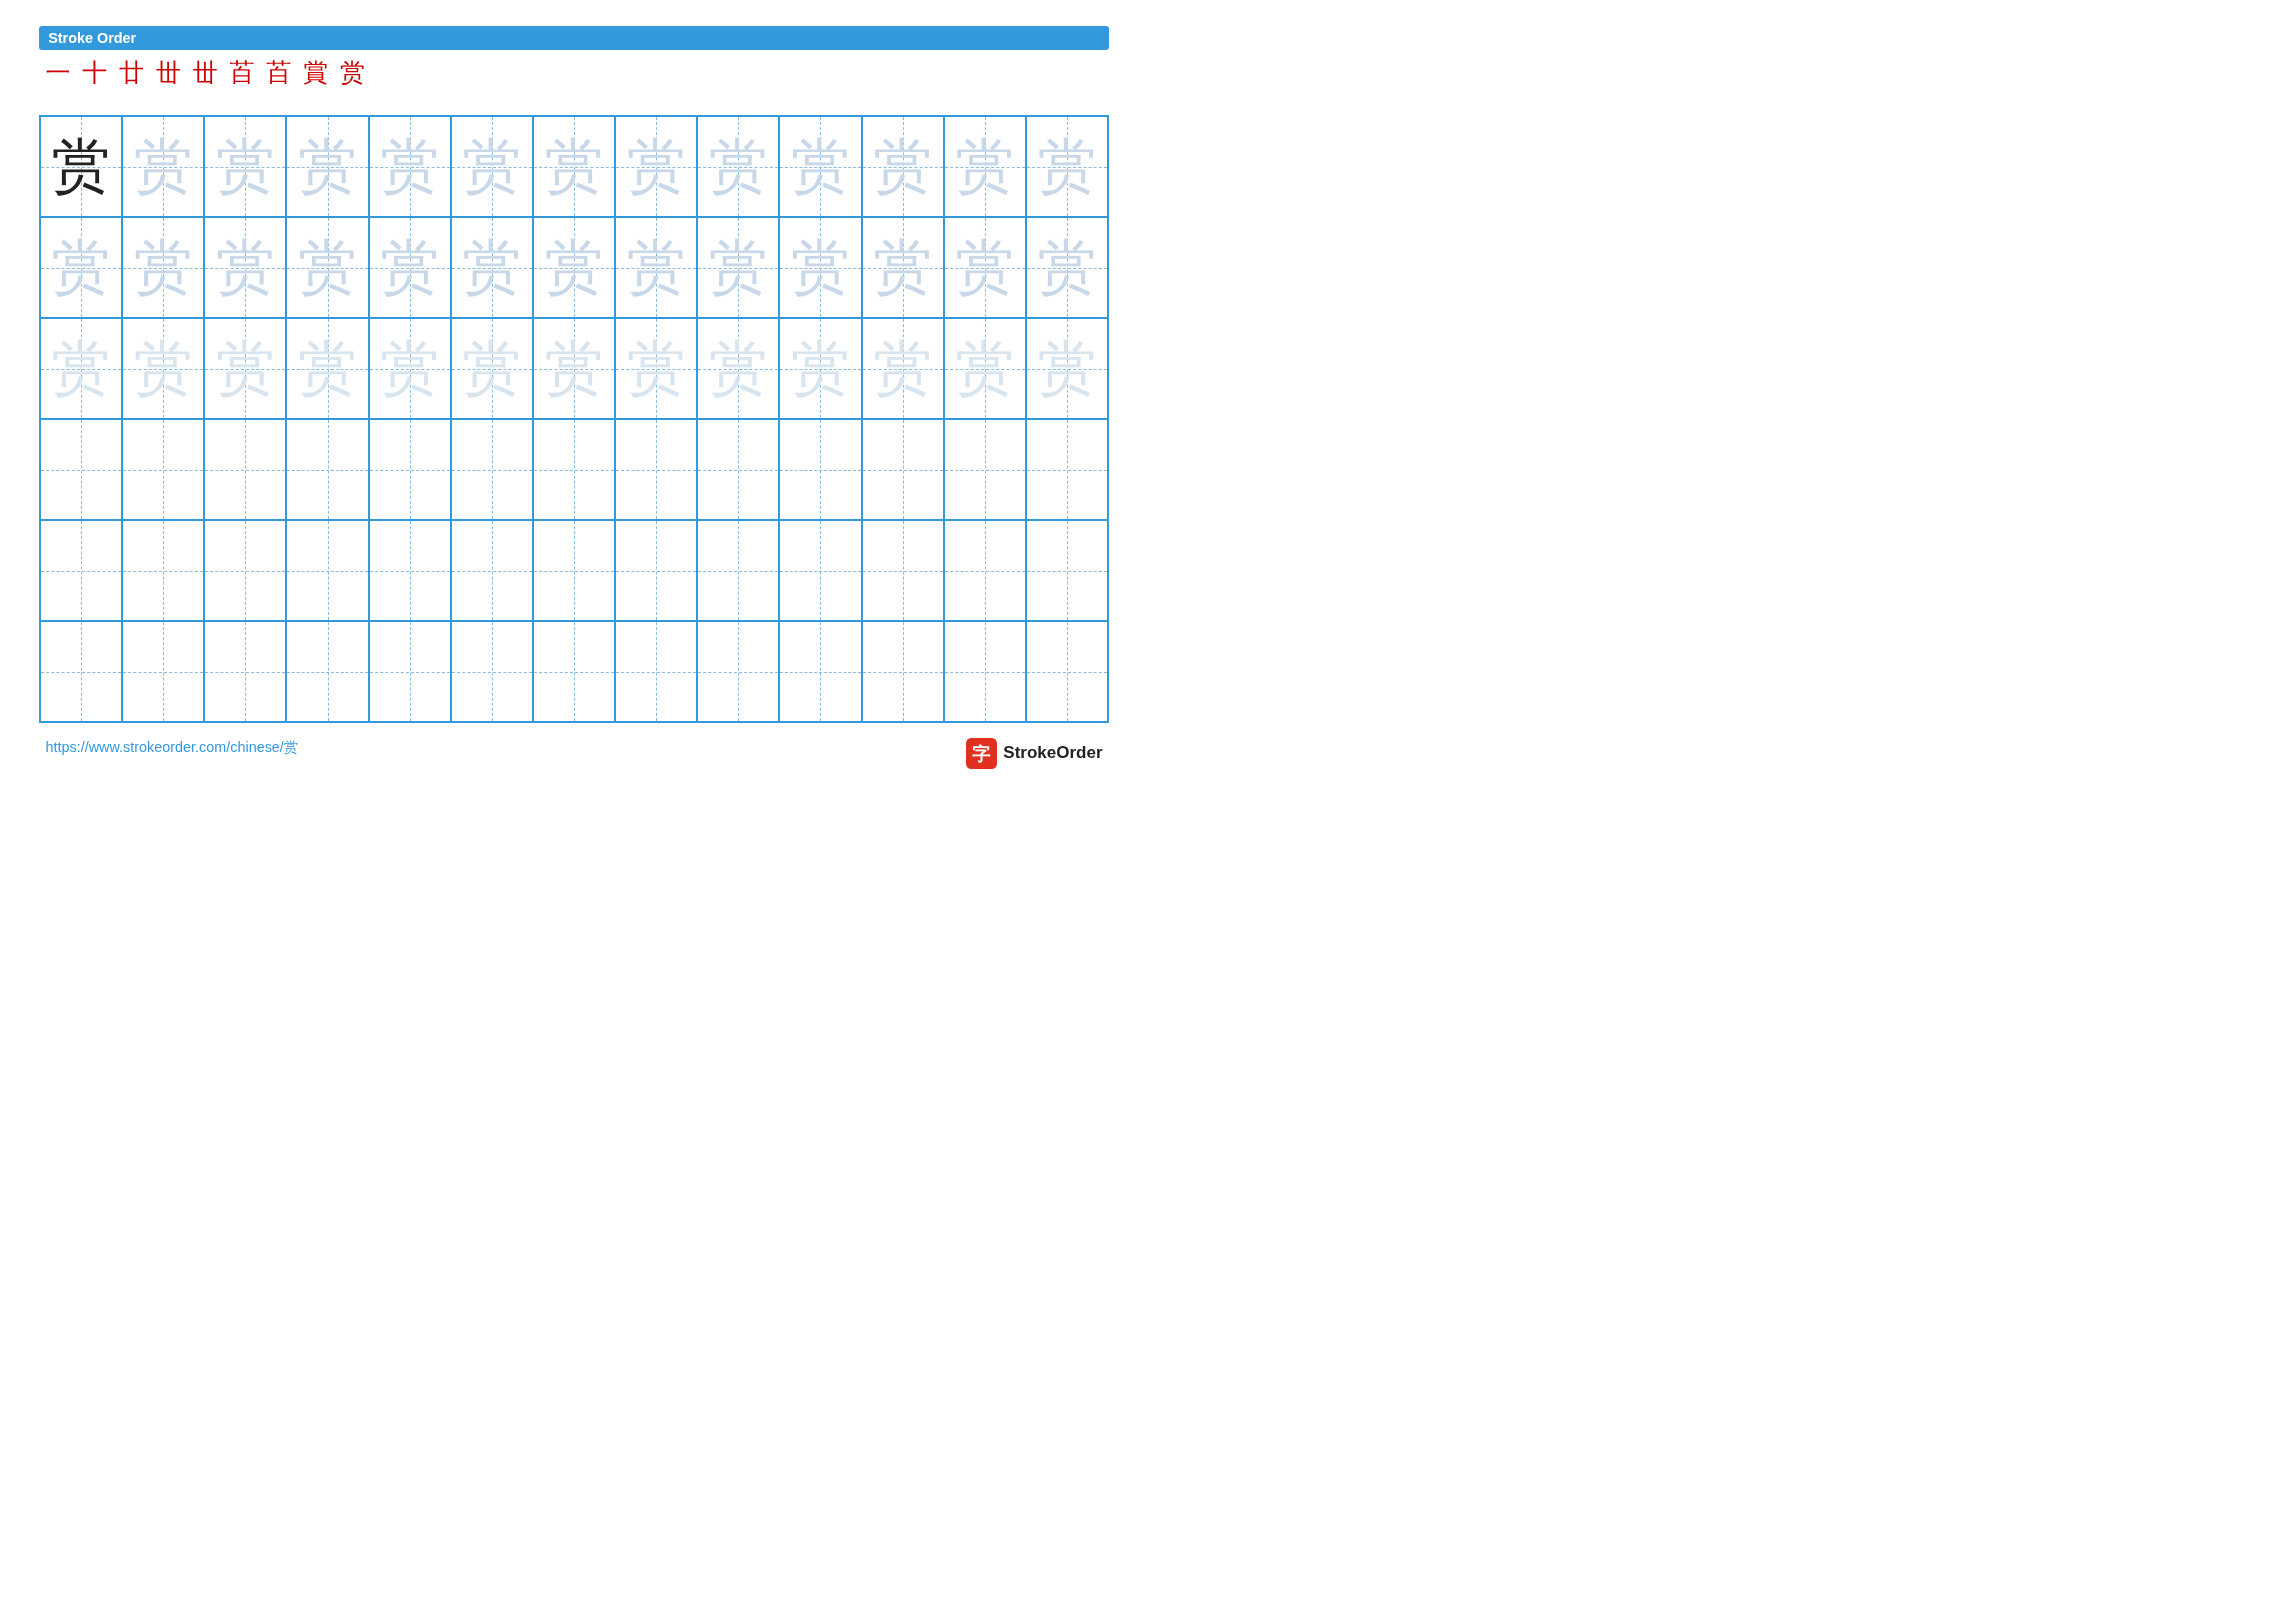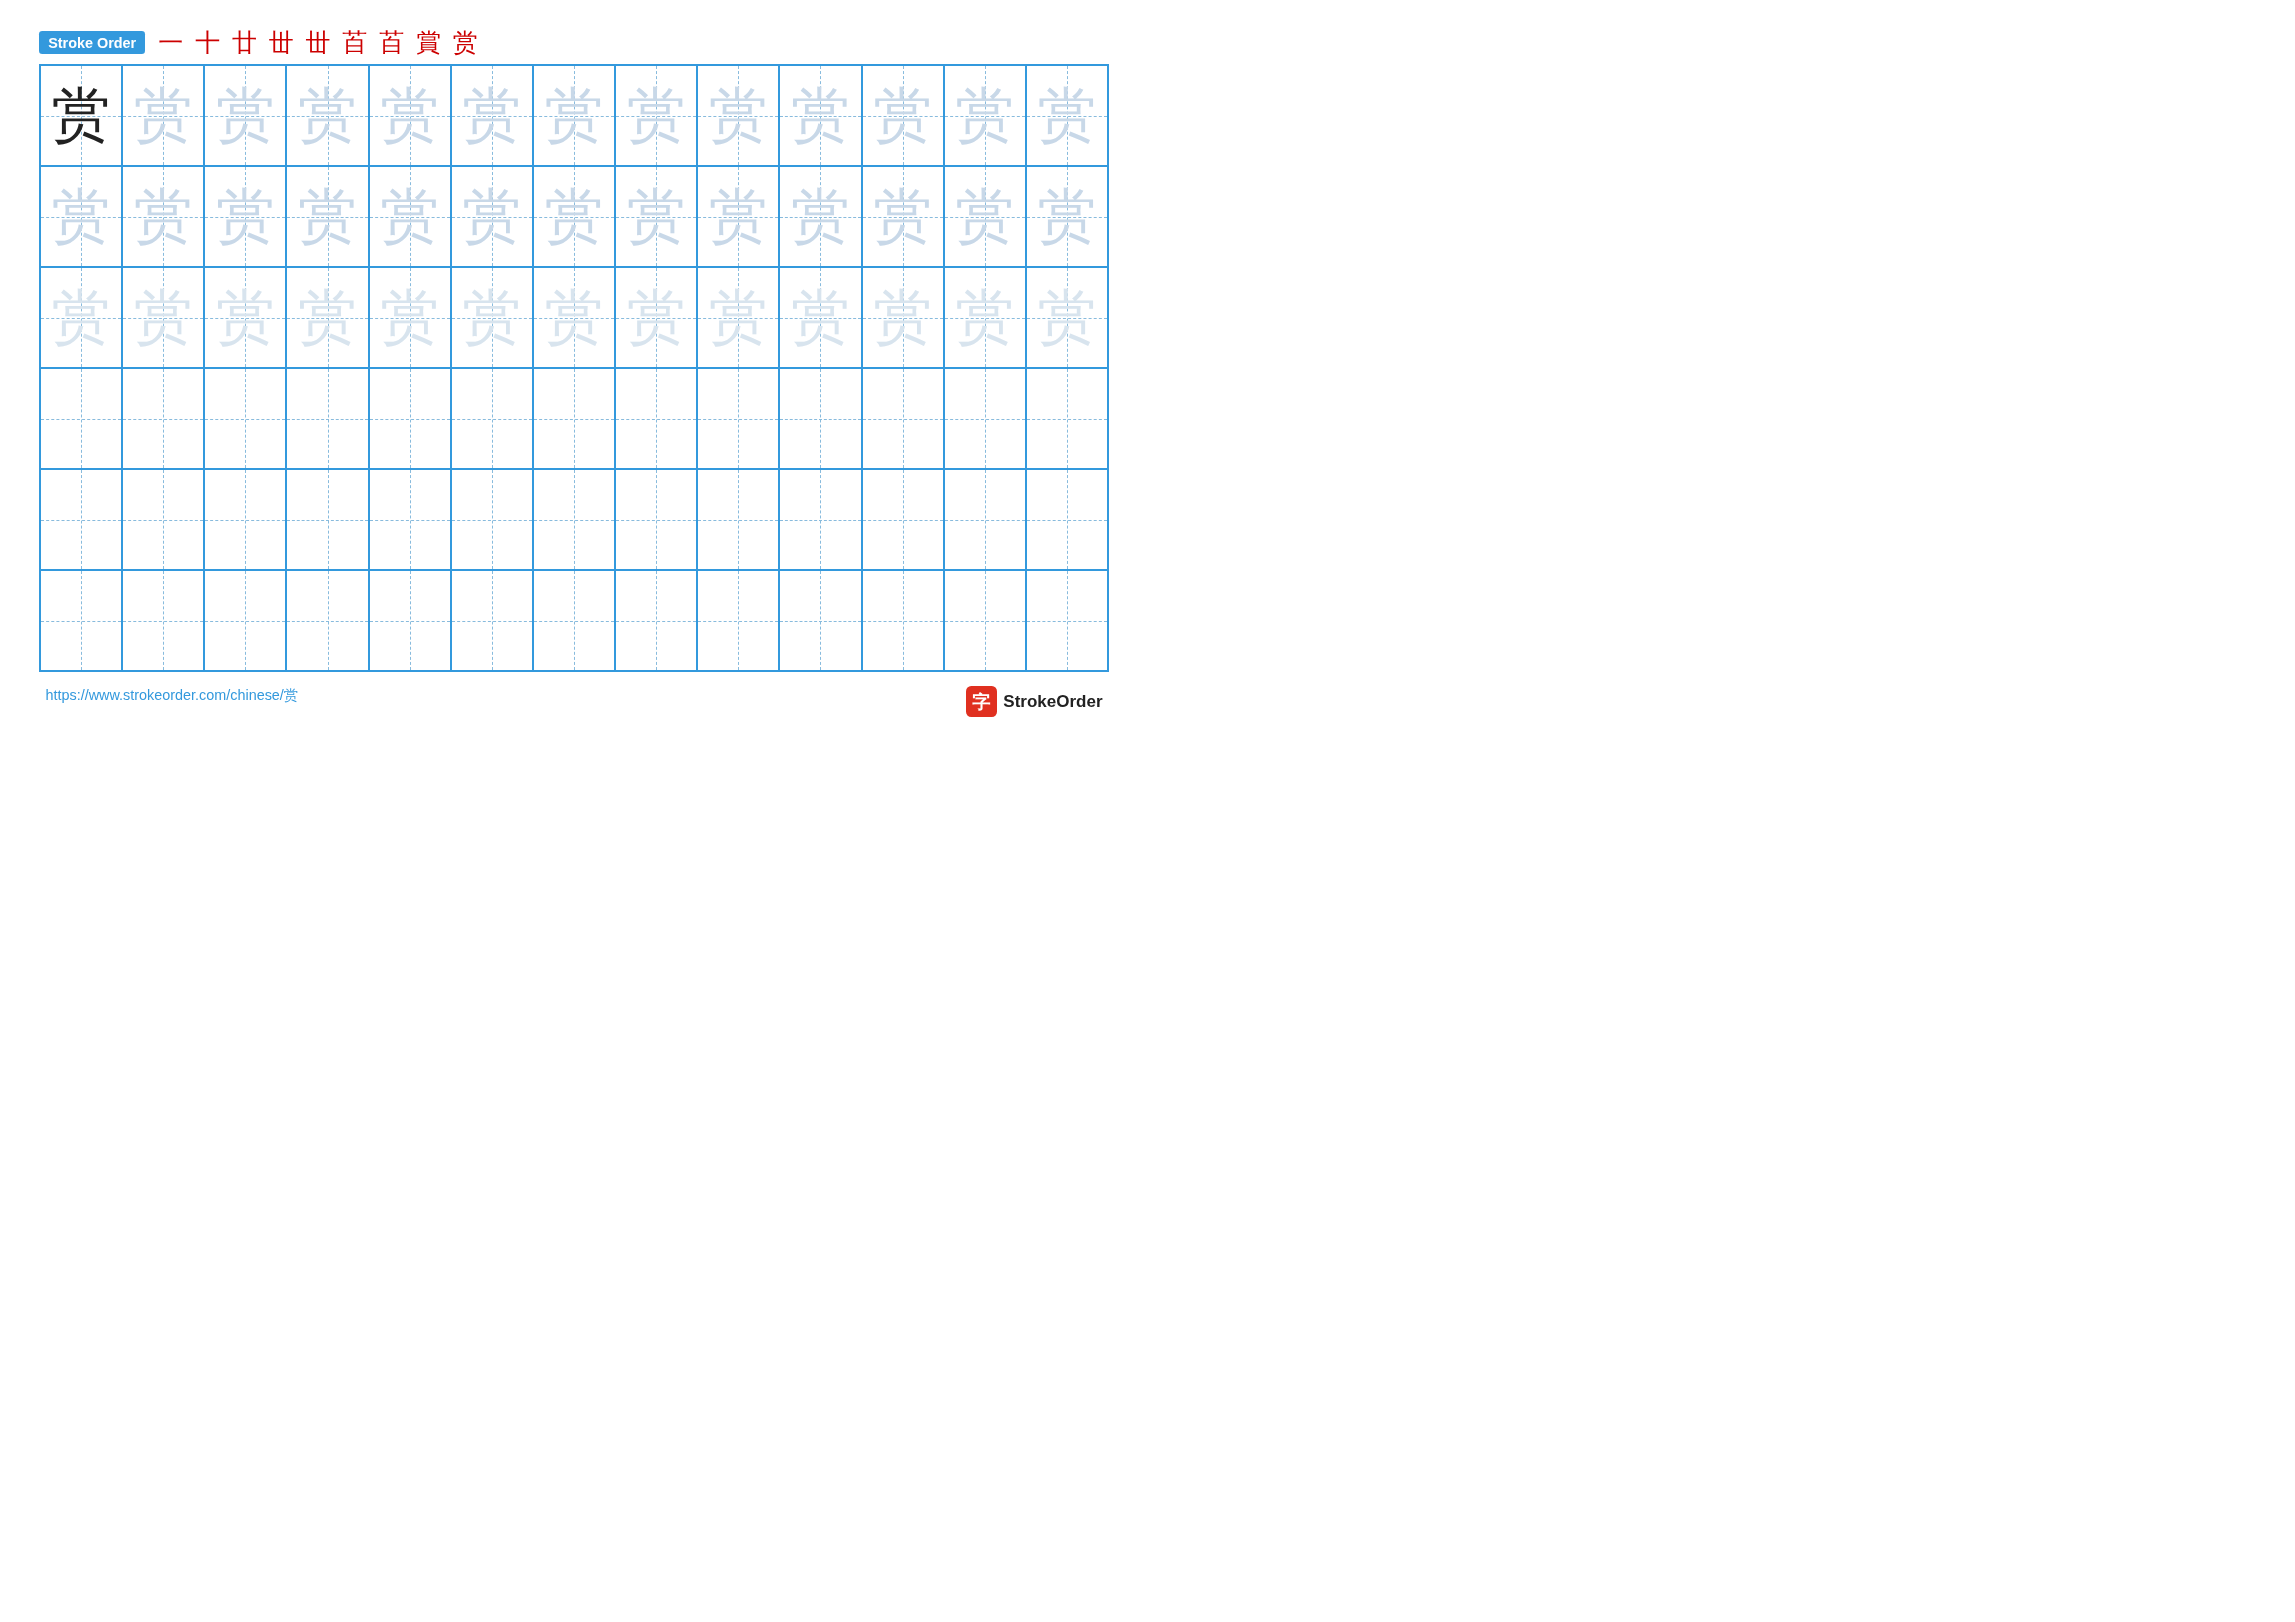--- a/index.html
+++ b/index.html
@@ -24,23 +24,23 @@
     .title {
       text-align: center;
       font-size: 42px;
       font-weight: bold;
       color: #3399dd;
       margin-bottom: 13px;
     }
 
     .stroke-order-row {
       display: flex;
-      align-items: center;
-      margin-bottom: 5px;
+      margin-bottom: 26px;
       gap: 6.5px;
+      flex-direction: column;
     }
 
     .stroke-order-badge {
       background: #3399dd;
       color: #fff;
       font-size: 14.4px;
       font-weight: bold;
       padding: 3.9px 9.2px;
       border-radius: 3.3px;
       white-space: nowrap;

